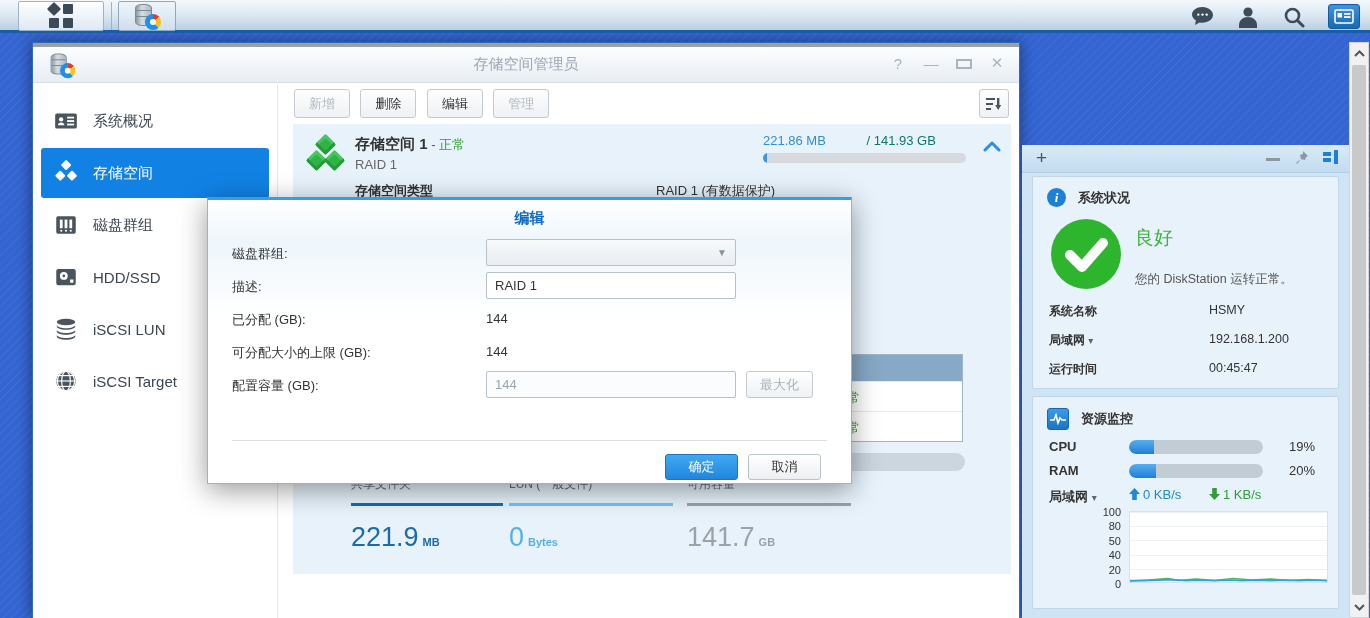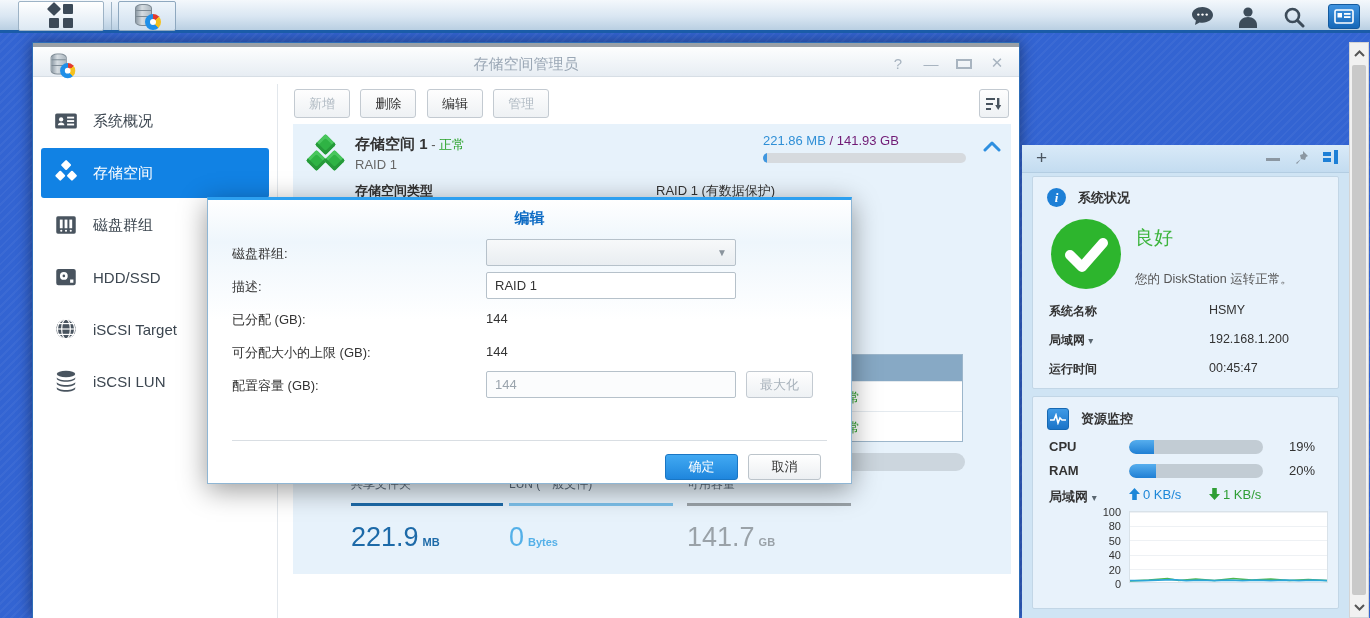--- a/index.html
+++ b/index.html
@@ -40,21 +40,21 @@
     background:conic-gradient(#e23b2e 0 14%,#f5c11e 14% 38%,#1f8fe8 38% 100%);}
   .dbico .donut:after{content:"";position:absolute;left:5px;top:5px;width:6px;height:6px;border-radius:50%;background:#fff;}
   
   .vscroll{position:absolute;right:1px;top:42px;bottom:0;width:20px;background:#f1f1f1;border:1px solid #d4d4d4;z-index:35;}
   .vscroll .arr{position:absolute;left:0;width:18px;height:20px;display:flex;align-items:center;justify-content:center;color:#555;cursor:pointer;}
   .vscroll .thumb{position:absolute;left:2px;right:2px;top:22px;bottom:22px;background:#c9c9c9;border-radius:2px;cursor:pointer;}
   
   .window{position:absolute;left:32px;top:42px;width:988px;height:576px;background:#fff;
     border:1px solid #2e6db8;border-bottom:none;box-shadow:0 0 14px rgba(0,0,0,.45);z-index:10;}
   .win-strip{height:4px;background:#9aa0a6;}
-  .titlebar{position:relative;height:30px;background:linear-gradient(180deg,#fdfefe,#e7edf3);border-bottom:1px solid #d7dee5;}
+  .titlebar{position:relative;height:36px;background:linear-gradient(180deg,#fdfefe,#e7edf3);border-bottom:1px solid #d7dee5;}
   .win-appico{position:absolute;left:16px;top:5px;transform:scale(.95);}
   .win-title{position:absolute;left:0;right:0;top:8px;text-align:center;font-size:15px;color:#9aa7b5;}
   .win-ctrls{position:absolute;right:14px;top:7px;display:flex;gap:17px;align-items:center;color:#a8b4c0;font-size:15px;}
   .win-ctrls span{cursor:pointer;width:16px;text-align:center;}
   .maxbox{display:inline-block;width:11px;height:10px;border:2px solid #a8b4c0;}
   .win-body{position:absolute;top:41px;left:0;right:0;bottom:0;}
   
   .sidebar{position:absolute;left:0;top:0;bottom:0;width:245px;background:#fff;border-right:1px solid #e2e7ec;padding-top:12px;}
   .side-item{height:50px;margin:0 8px 2px 8px;border-radius:3px;display:flex;align-items:center;gap:14px;
     padding-left:12px;font-size:15px;color:#3c4650;cursor:pointer;}
@@ -70,21 +70,21 @@
   .sortbtn{position:absolute;right:10px;top:5px;width:30px;height:29px;border:1px solid #c3cad1;border-radius:3px;
     background:linear-gradient(180deg,#fefefe,#eef1f4);display:flex;align-items:center;justify-content:center;cursor:pointer;}
   .panel{position:absolute;left:14px;right:8px;top:40px;height:450px;background:#e7f2fb;}
   .vol-cubes{position:absolute;left:14px;top:12px;}
   .vol-name{position:absolute;left:62px;top:11px;font-size:15px;color:#333;font-weight:bold;}
   .vol-status{font-size:13px;color:#2ca32c;font-weight:normal;}
   .vol-sep{font-size:13px;color:#555;font-weight:normal;}
   .vol-sub{position:absolute;left:62px;top:33px;font-size:13px;color:#666;}
   .vol-usage{position:absolute;left:470px;top:9px;width:203px;text-align:left;font-size:13px;}
   .vol-usage .used{color:#2f8fd6;}
-  .vol-usage .total{color:#701a75;}
+  .vol-usage .total{color:#0f766e;margin-left:37px;}
   .vol-bar{position:absolute;left:470px;top:29px;width:203px;height:10px;background:#d6dade;border-radius:5px;overflow:hidden;}
   .vol-bar i{display:block;height:100%;background:#3f97e0;border-radius:5px 0 0 5px;}
   .vol-chevron{position:absolute;left:690px;top:16px;width:18px;height:14px;color:#2e8fe0;cursor:pointer;}
   .vol-type-label{position:absolute;left:62px;top:58px;font-size:13px;font-weight:bold;color:#333;}
   .vol-type-value{position:absolute;left:363px;top:58px;font-size:13px;color:#333;}
   
   .bg-table{position:absolute;left:558px;top:230px;width:112px;border:1px solid #9cb6cb;background:#fff;}
   .bg-table .hd{height:26px;background:#87a9c5;}
   .bg-table .rw{height:30px;border-top:1px solid #e4eaef;position:relative;overflow:hidden;}
   .bg-table .rw span{position:absolute;left:-18px;top:7px;font-size:13px;color:#2ca32c;}
@@ -291,44 +291,44 @@
               <circle cx="10" cy="11" r="3.6" fill="#fff"></circle>
               <circle cx="10" cy="11" r="1.2" fill="currentColor"></circle>
               <rect x="15.8" y="14.3" width="3" height="3" fill="#fff"></rect>
             </svg>
         </span>
         <span>HDD/SSD</span>
       </div>
       <div class="side-item">
         <span class="sic">
           <svg width="26" height="26" viewBox="0 0 24 24">
+              <g fill="currentColor">
+                <ellipse cx="12" cy="5.5" rx="8.5" ry="3"></ellipse>
+                <path d="M3.5 8.2c0 1.7 3.8 3 8.5 3s8.5-1.3 8.5-3v1.6c0 1.7-3.8 3-8.5 3s-8.5-1.3-8.5-3z"></path>
+                <path d="M3.5 12.8c0 1.7 3.8 3 8.5 3s8.5-1.3 8.5-3v1.6c0 1.7-3.8 3-8.5 3s-8.5-1.3-8.5-3z"></path>
+                <path d="M3.5 17.4c0 1.7 3.8 3 8.5 3s8.5-1.3 8.5-3V19c0 1.7-3.8 3-8.5 3s-8.5-1.3-8.5-3z"></path>
+              </g>
+            </svg>
+        </span>
+        <span>iSCSI LUN</span>
+      </div>
+      <div class="side-item">
+        <span class="sic">
+          <svg width="26" height="26" viewBox="0 0 24 24">
               <circle cx="12" cy="12" r="9" fill="currentColor"></circle>
               <g stroke="#fff" stroke-width="1.1" fill="none">
                 <ellipse cx="12" cy="12" rx="4" ry="9"></ellipse>
                 <ellipse cx="12" cy="12" rx="8" ry="9"></ellipse>
                 <line x1="3" y1="12" x2="21" y2="12"></line>
                 <line x1="4.2" y1="7" x2="19.8" y2="7"></line>
                 <line x1="4.2" y1="17" x2="19.8" y2="17"></line>
               </g>
             </svg>
         </span>
         <span>iSCSI Target</span>
-      </div>
-      <div class="side-item">
-        <span class="sic">
-          <svg width="26" height="26" viewBox="0 0 24 24">
-              <g fill="currentColor">
-                <ellipse cx="12" cy="5.5" rx="8.5" ry="3"></ellipse>
-                <path d="M3.5 8.2c0 1.7 3.8 3 8.5 3s8.5-1.3 8.5-3v1.6c0 1.7-3.8 3-8.5 3s-8.5-1.3-8.5-3z"></path>
-                <path d="M3.5 12.8c0 1.7 3.8 3 8.5 3s8.5-1.3 8.5-3v1.6c0 1.7-3.8 3-8.5 3s-8.5-1.3-8.5-3z"></path>
-                <path d="M3.5 17.4c0 1.7 3.8 3 8.5 3s8.5-1.3 8.5-3V19c0 1.7-3.8 3-8.5 3s-8.5-1.3-8.5-3z"></path>
-              </g>
-            </svg>
-        </span>
-        <span>iSCSI LUN</span>
       </div>
     </div>
 
     <div class="content">
       <div class="toolbar">
         <span class="tbtn disabled">新增</span>
         <span class="tbtn">删除</span>
         <span class="tbtn">编辑</span>
         <span class="tbtn disabled">管理</span>
         <span class="sortbtn">

